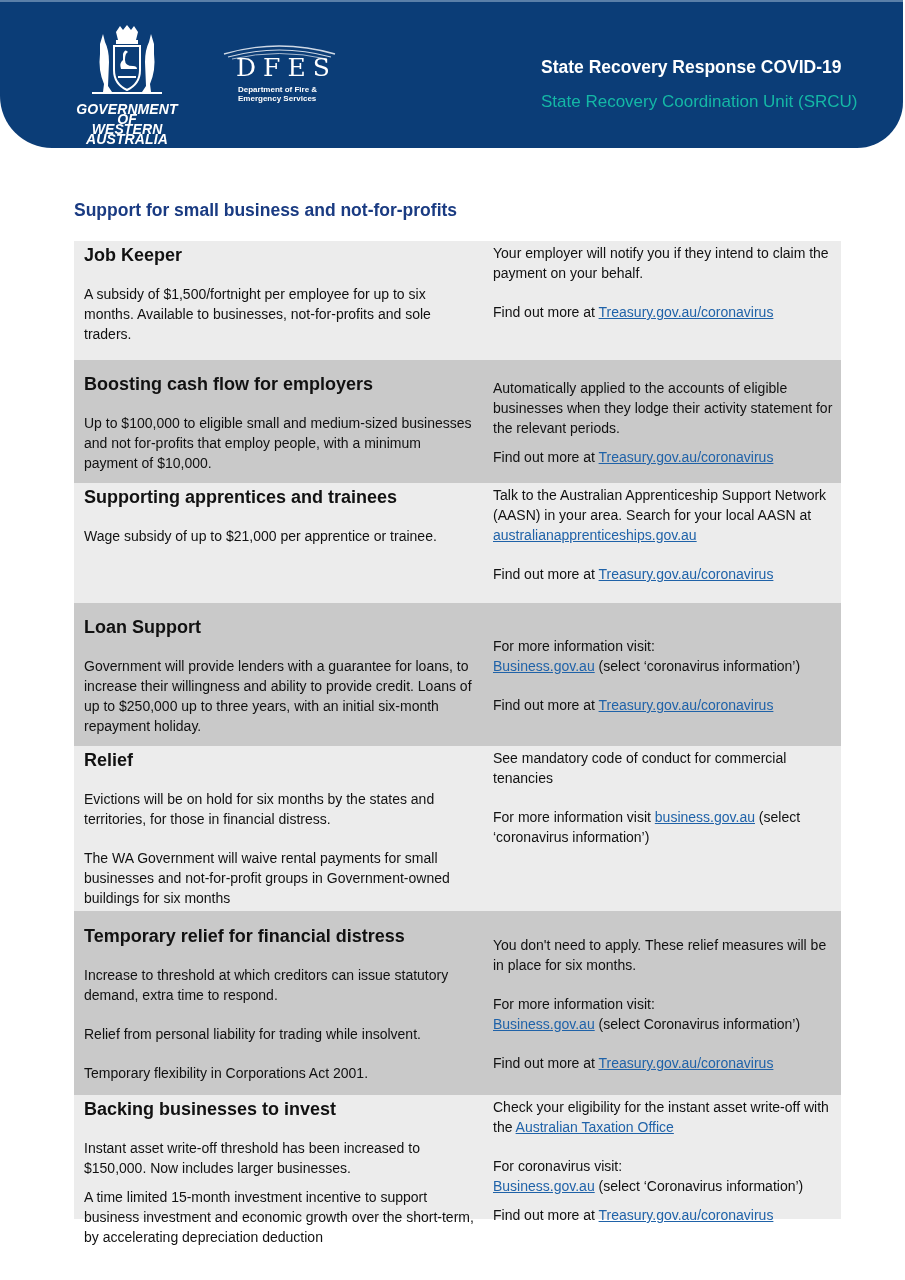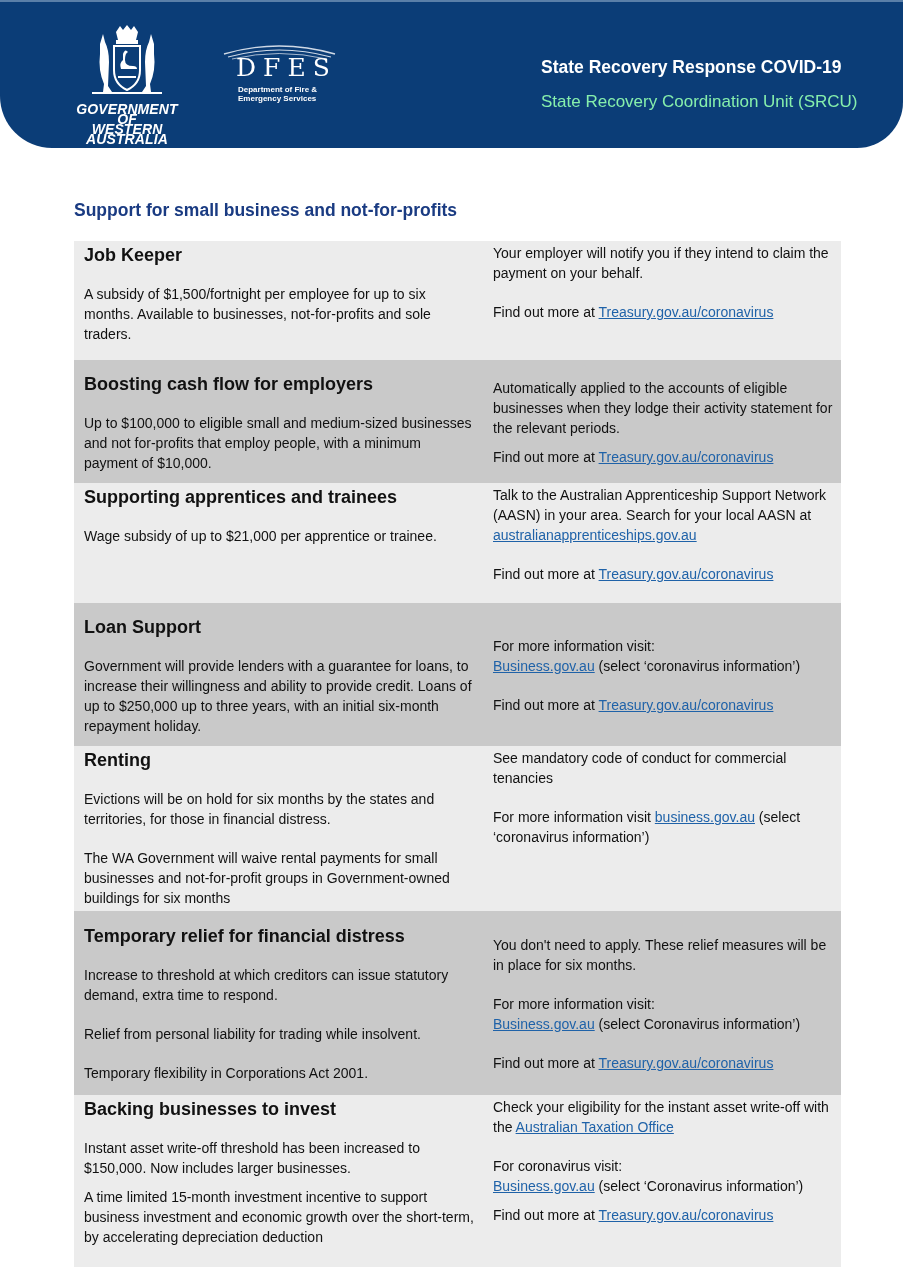--- a/index.html
+++ b/index.html
@@ -27,21 +27,21 @@
     font-family: "DejaVu Serif", serif; font-size: 25px; letter-spacing: 7px; line-height: 30px;
   }
   .dfes-sub {
     position:absolute; left: 16px; top: 45px; color:#fff; font-weight:bold;
     font-size: 8px; line-height: 9px;
   }
   .banner-title {
     position:absolute; left: 541px; top: 57px; color:#fff; font-weight: bold; font-size: 17.5px;
   }
   .banner-sub {
-    position:absolute; left: 541px; top: 89px; width: 320px; color:#86efac; font-size: 17px; line-height: 26px;
+    position:absolute; left: 541px; top: 89px; width: 320px; color:#14b8a6; font-size: 17px; line-height: 26px;
   }
   .section-title {
     position:absolute; left: 74px; top: 200px; color:#1a3b82; font-weight:bold; font-size: 17.5px;
   }
   .table { position:absolute; left: 74px; top: 241px; width: 767px; }
   .row { display:flex; width: 767px; }
   .row.light { background:#ececec; }
   .row.dark { background:#c9c9c9;align-items:center; }
   .cell-left { width: 408px; padding: 4px 6px 0 10px; box-sizing: border-box; }
   .cell-right { width: 359px; padding: 2px 6px 0 11px; box-sizing: border-box; }
@@ -141,21 +141,21 @@
     <div class="cell-right">
       <p class="para">For more information visit:</p>
       <p class="para"><a class="link">Business.gov.au</a><span> (select ‘coronavirus information’)</span></p>
       <div class="gap"></div>
       <p class="para"><span>Find out more at </span><a class="link">Treasury.gov.au/coronavirus</a></p>
     </div>
   </div>
 
   <div class="row light" style="height:165px">
     <div class="cell-left">
-      <p class="row-title">Renting</p>
+      <p class="row-title">Relief</p>
       <p class="para">Evictions will be on hold for six months by the states and territories, for those in financial distress.</p>
       <div class="gap"></div>
       <p class="para">The WA Government will waive rental payments for small businesses and not-for-profit groups in Government-owned buildings for six months</p>
     </div>
     <div class="cell-right">
       <p class="para">See mandatory code of conduct for commercial tenancies</p>
       <div class="gap"></div>
       <p class="para"><span>For more information visit </span><a class="link">business.gov.au</a><span> (select ‘coronavirus information’)</span></p>
     </div>
   </div>
@@ -172,21 +172,21 @@
     <div class="cell-right">
       <p class="para">You don't need to apply. These relief measures will be in place for six months.</p>
       <div class="gap"></div>
       <p class="para">For more information visit:</p>
       <p class="para"><a class="link">Business.gov.au</a><span> (select Coronavirus information’)</span></p>
       <div class="gap"></div>
       <p class="para"><span>Find out more at </span><a class="link">Treasury.gov.au/coronavirus</a></p>
     </div>
   </div>
 
-  <div class="row light" style="height:172px">
+  <div class="row light" style="height:124px">
     <div class="cell-left">
       <p class="row-title">Backing businesses to invest</p>
       <p class="para">Instant asset write-off threshold has been increased to $150,000. Now includes larger businesses.</p>
       <div class="gap-s"></div>
       <p class="para">A time limited 15-month investment incentive to support business investment and economic growth over the short-term, by accelerating depreciation deduction</p>
     </div>
     <div class="cell-right">
       <p class="para"><span>Check your eligibility for the instant asset write-off with the </span><a class="link">Australian Taxation Office</a></p>
       <div class="gap"></div>
       <p class="para">For coronavirus visit:</p>

